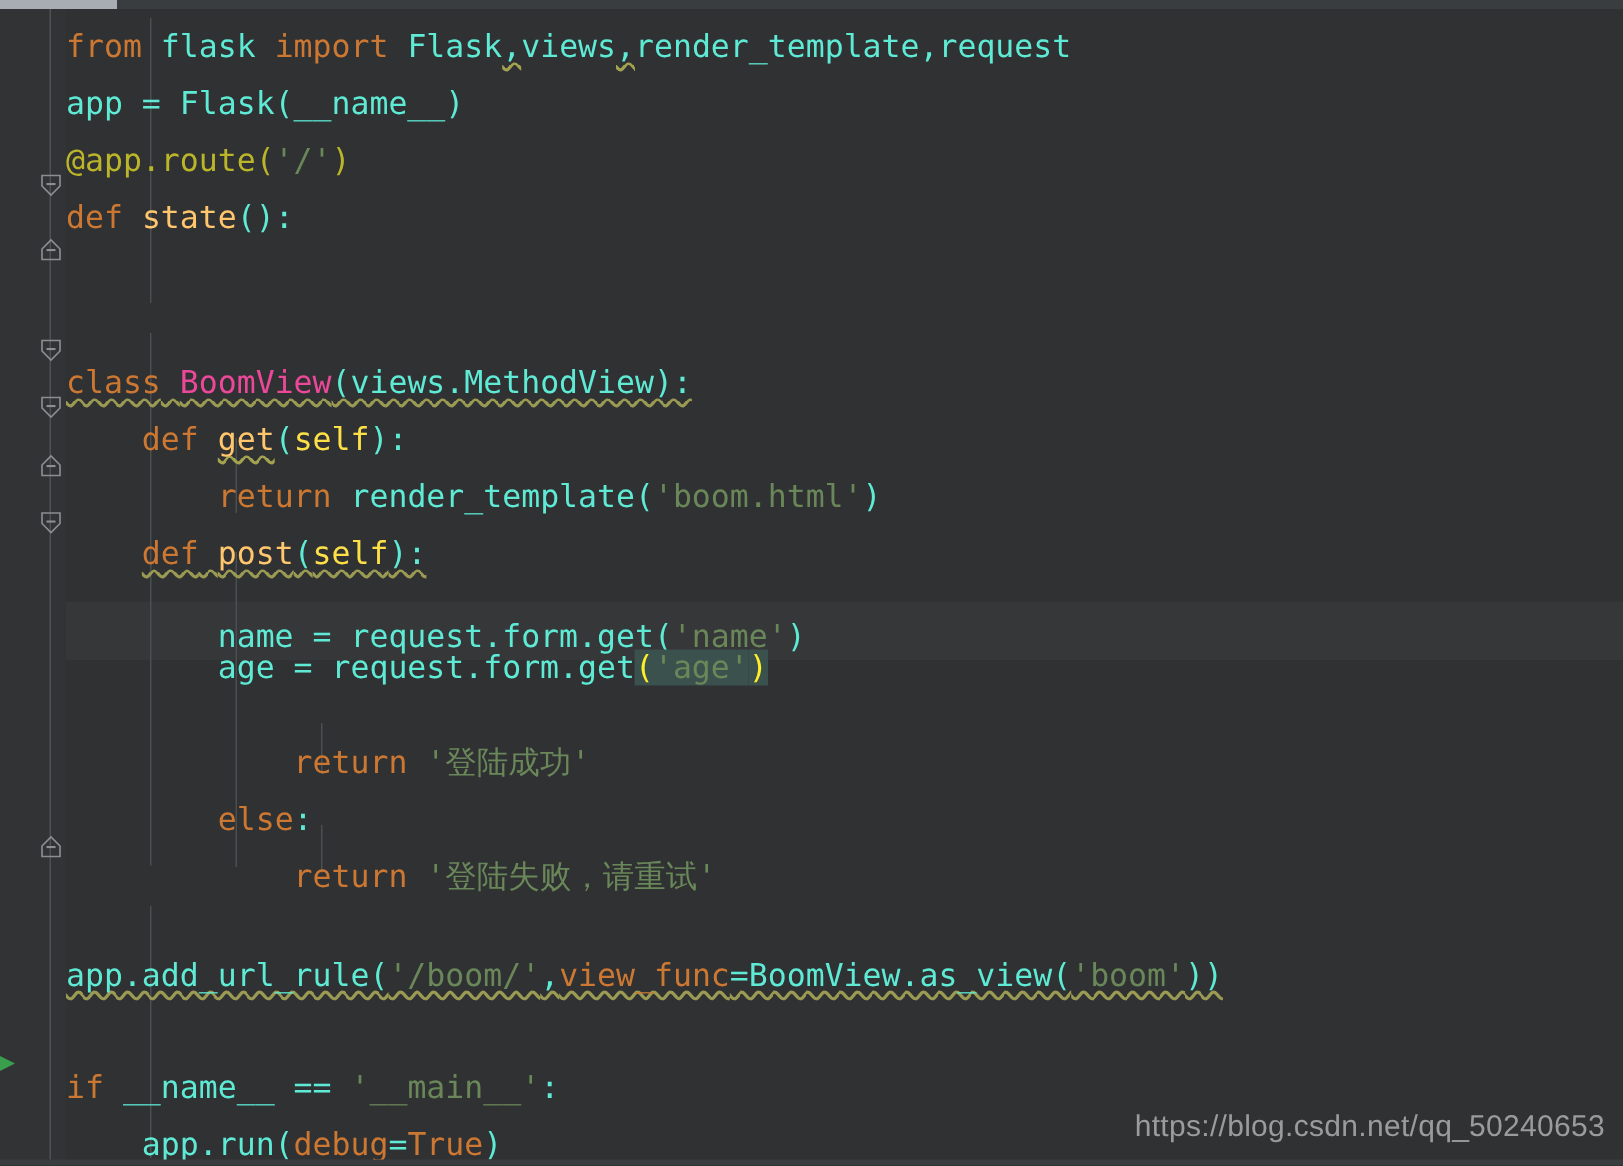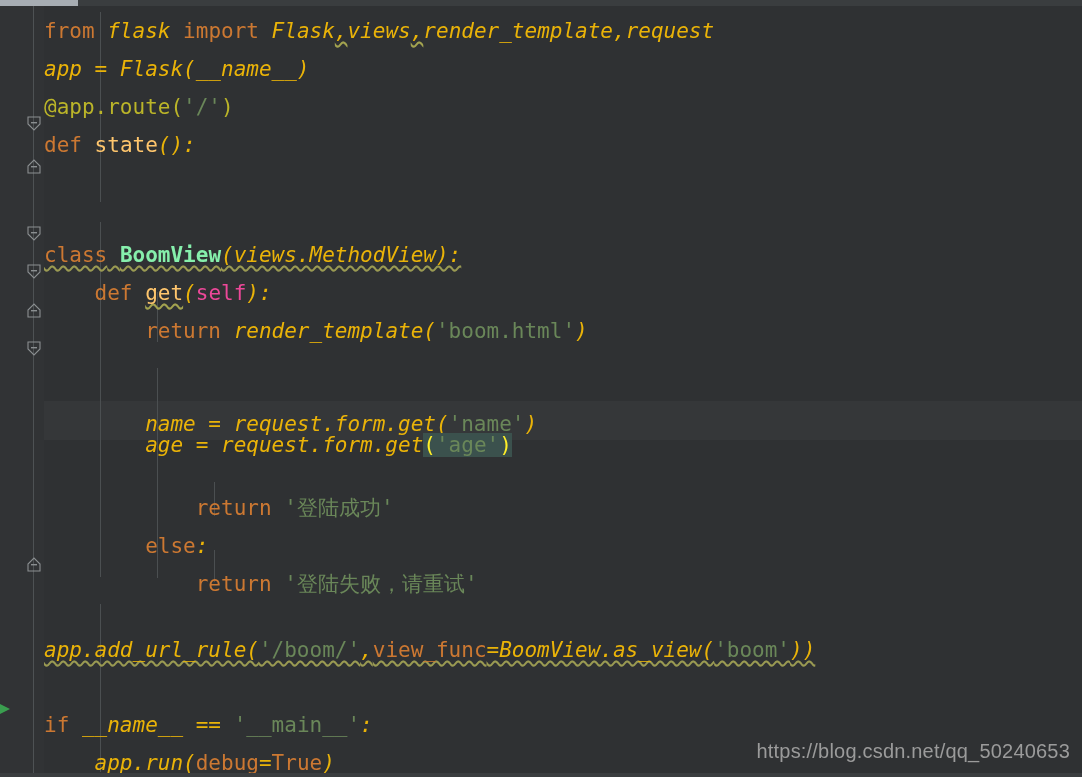--- a/index.html
+++ b/index.html
@@ -31,26 +31,26 @@
   
   .iguide{position:absolute;width:1px;background:#4b4f51;z-index:4;}
 
   
   .code{position:absolute;left:44px;top:6px;width:1038px;z-index:10;
         font-size:21px;line-height:38px;white-space:pre;letter-spacing:0px;}
   .line{position:absolute;left:0;height:38px;white-space:pre;}
 
   
   .kw   {color:#cc7832;}            
-  .plain{color:#eab308;font-style:italic;}            
-  .cls  {color:#86efac;font-weight:bold;}
+  .plain{color:#5eead4;}            
+  .cls  {color:#ec4899;}
   .fn   {color:#ffc66d;}            
   .str  {color:#6a8759;}            
   .deco {color:#bbb529;}            
-  .self {color:#ec4899;}            
+  .self {color:#fde047;}            
   .kwarg{color:#cc7832;}
 
   
   .bmatch{background:#3b514d;color:#ffef28;}
   .bmatch-in{background:#3b514d;}
 
   
   .sq-warn{
     text-decoration:underline wavy #9a9a52;
     text-decoration-skip-ink:none;
@@ -156,20 +156,21 @@
 
     <div class="line" style="top:120px;text-align:center;"><span class="kw">def</span><span class="plain"> </span><span class="fn">state</span><span class="plain">():</span></div>
 
 
     <div class="line" style="top:230px;"><span class="sq-warn"><span class="kw">class</span><span class="plain"> </span><span class="cls">BoomView</span><span class="plain">(views.MethodView):</span></span></div>
 
     <div class="line" style="top:268px;"><span class="plain">    </span><span class="kw">def</span><span class="plain"> </span><span class="fn sq-typo">get</span><span class="plain">(</span><span class="self">self</span><span class="plain">):</span></div>
 
     <div class="line" style="top:306px;"><span class="plain">        </span><span class="kw">return</span><span class="plain"> render_template(</span><span class="str">'boom.html'</span><span class="plain">)</span></div>
 
+    <div class="line" style="top:344px;"><span class="plain">    </span><span class="sq-warn"><span class="kw">def</span><span class="plain"> </span><span class="fn">post</span><span class="plain">(</span><span class="self">self</span><span class="plain">):</span></span></div>
 
     <div class="line" style="top:399px;text-align:right;"><span class="plain">        name = request.form.get(</span><span class="str">'name'</span><span class="plain">)</span></div>
 
     <div class="line" style="top:391px;margin-top:29px;"><span class="plain">        age = request.form.get</span><span class="bmatch">(</span><span class="bmatch-in"><span class="str">'age'</span></span><span class="bmatch">)</span></div>
 
 
     <div class="line" style="top:483px;"><span class="plain">            </span><span class="kw">return</span><span class="plain"> </span><span class="str">'登陆成功'</span></div>
 
     <div class="line" style="top:521px;"><span class="plain">        </span><span class="kw">else</span><span class="plain">:</span></div>
 

